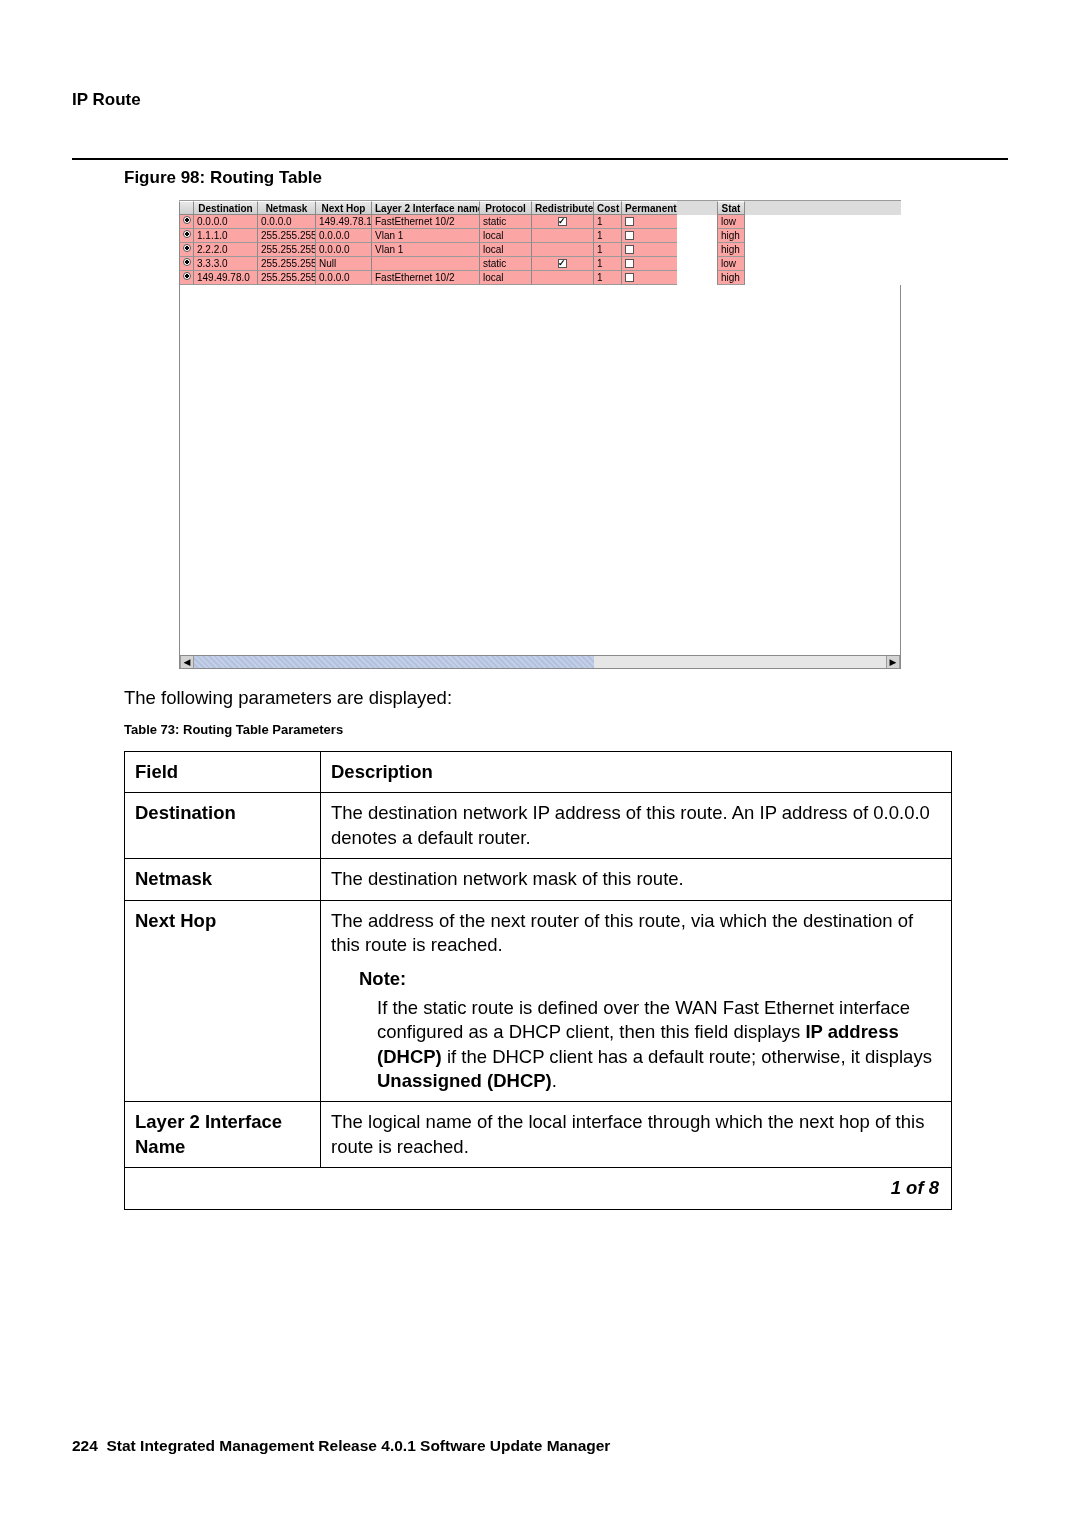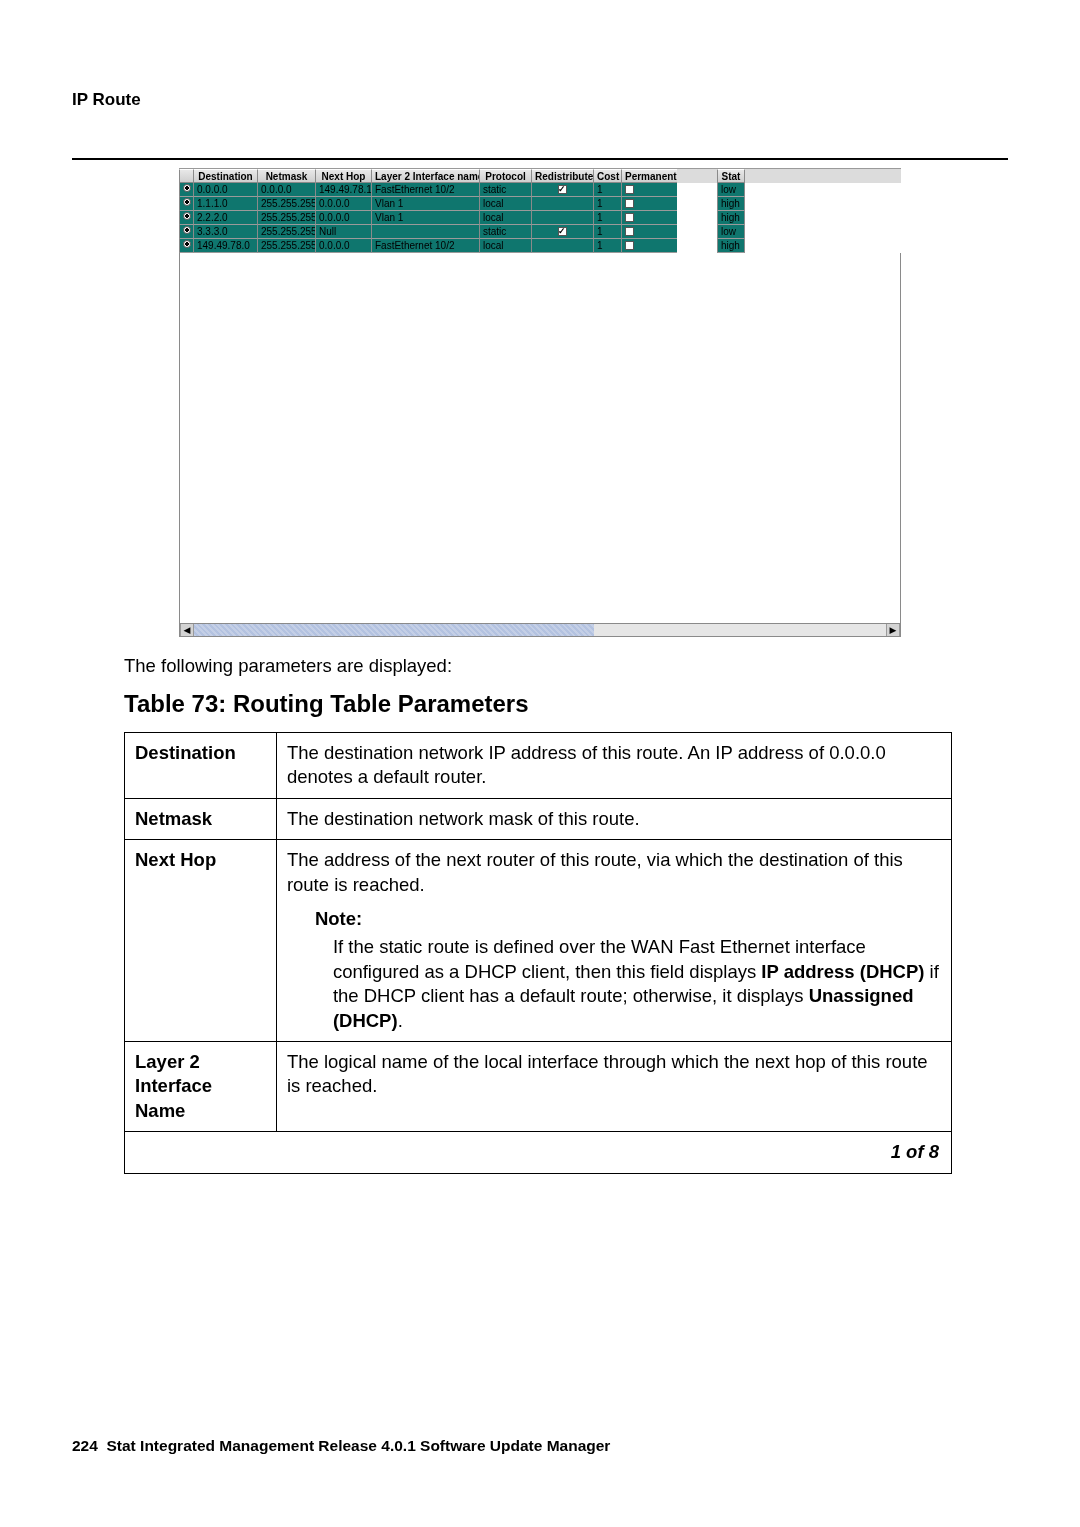--- a/index.html
+++ b/index.html
@@ -55,21 +55,21 @@
       height: 14px;
       line-height: 12px;
     }
     .rt-hcell {
       font-weight: bold;
       text-align: center;
       background: linear-gradient(#e8e8e8,#cfcfcf);
       border-bottom: 1px solid #8a8a8a;
       border-top: 1px solid #fff;
     }
-    .rt-row .rt-cell { border-bottom: 1px solid #9a9a9a; background:#0f766e;}
+    .rt-row .rt-cell { border-bottom: 1px solid #9a9a9a; background:#fca5a5;}
     .c-radio { width: 14px; flex: 0 0 14px; padding:0; text-align:center;}
     .c-dest { flex: 0 0 64px; }
     .c-mask { flex: 0 0 58px; }
     .c-hop { flex: 0 0 56px; }
     .c-l2 { flex: 0 0 108px; }
     .c-proto { flex: 0 0 52px; }
     .c-redis { flex: 0 0 62px; text-align:center;}
     .c-cost { flex: 0 0 28px; }
     .c-perm { flex: 0 0 56px; }
     .c-stat { flex: 0 0 28px; border-right: 1px solid #8a8a8a; margin-left: 40px;}
@@ -110,21 +110,21 @@
     }
     .sb-btn { width:14px; background:#d3d3d3; border-left:1px solid #9a9a9a; border-right:1px solid #9a9a9a; font-size:9px; text-align:center; line-height:12px;}
     .sb-track-fill { flex: 0 0 400px; background: repeating-linear-gradient(45deg,#c4cfe6,#c4cfe6 2px,#b3c2e0 2px,#b3c2e0 4px);}
     .sb-track-rest { flex:1; background:#e6e6e6;}
     .body-text {
       font-size: 18.5px;
       margin: 16px 0 13px 52px;
     }
     .table-title {
       font-weight: bold;
-      font-size: 24px;
+      font-size: 13px;
       margin: 0 0 14px 52px;
     }
     .params-table {
       margin-left: 52px;
       width: 828px;
       border-collapse: collapse;
       font-size: 18.5px;
     }
     .params-table th, .params-table td {
       border: 1px solid #000;
@@ -163,20 +163,21 @@
     }
     .footer .pn { font-weight: bold;}
   </style>
 </head>
 <body>
 
 <div class="page">
   <div class="header-section">IP Route</div>
 
   <hr class="sep-line">
+  <div class="figure-title">Figure 98: Routing Table</div>
 
   <div class="screenshot-wrap">
     <div class="routing-panel">
       <div class="rt-head-row">
         <div class="rt-hcell c-radio"></div>
         <div class="rt-hcell c-dest">Destination</div>
         <div class="rt-hcell c-mask">Netmask</div>
         <div class="rt-hcell c-hop">Next Hop</div>
         <div class="rt-hcell c-l2">Layer 2 Interface name</div>
         <div class="rt-hcell c-proto">Protocol</div>
@@ -256,20 +257,24 @@
       </div>
     </div>
   </div>
 
   <div class="body-text">The following parameters are displayed:</div>
 
   <div class="table-title">Table 73: Routing Table Parameters</div>
 
   <table class="params-table">
     <tbody>
+        <tr>
+      <th class="col-field">Field</th>
+      <th>Description</th>
+    </tr>
     <tr>
       <td><b>Destination</b></td>
       <td>The destination network IP address of this route. An IP address of 0.0.0.0 denotes a default router.</td>
     </tr>
     <tr>
       <td><b>Netmask</b></td>
       <td>The destination network mask of this route.</td>
     </tr>
     <tr>
       <td><b>Next Hop</b></td>

